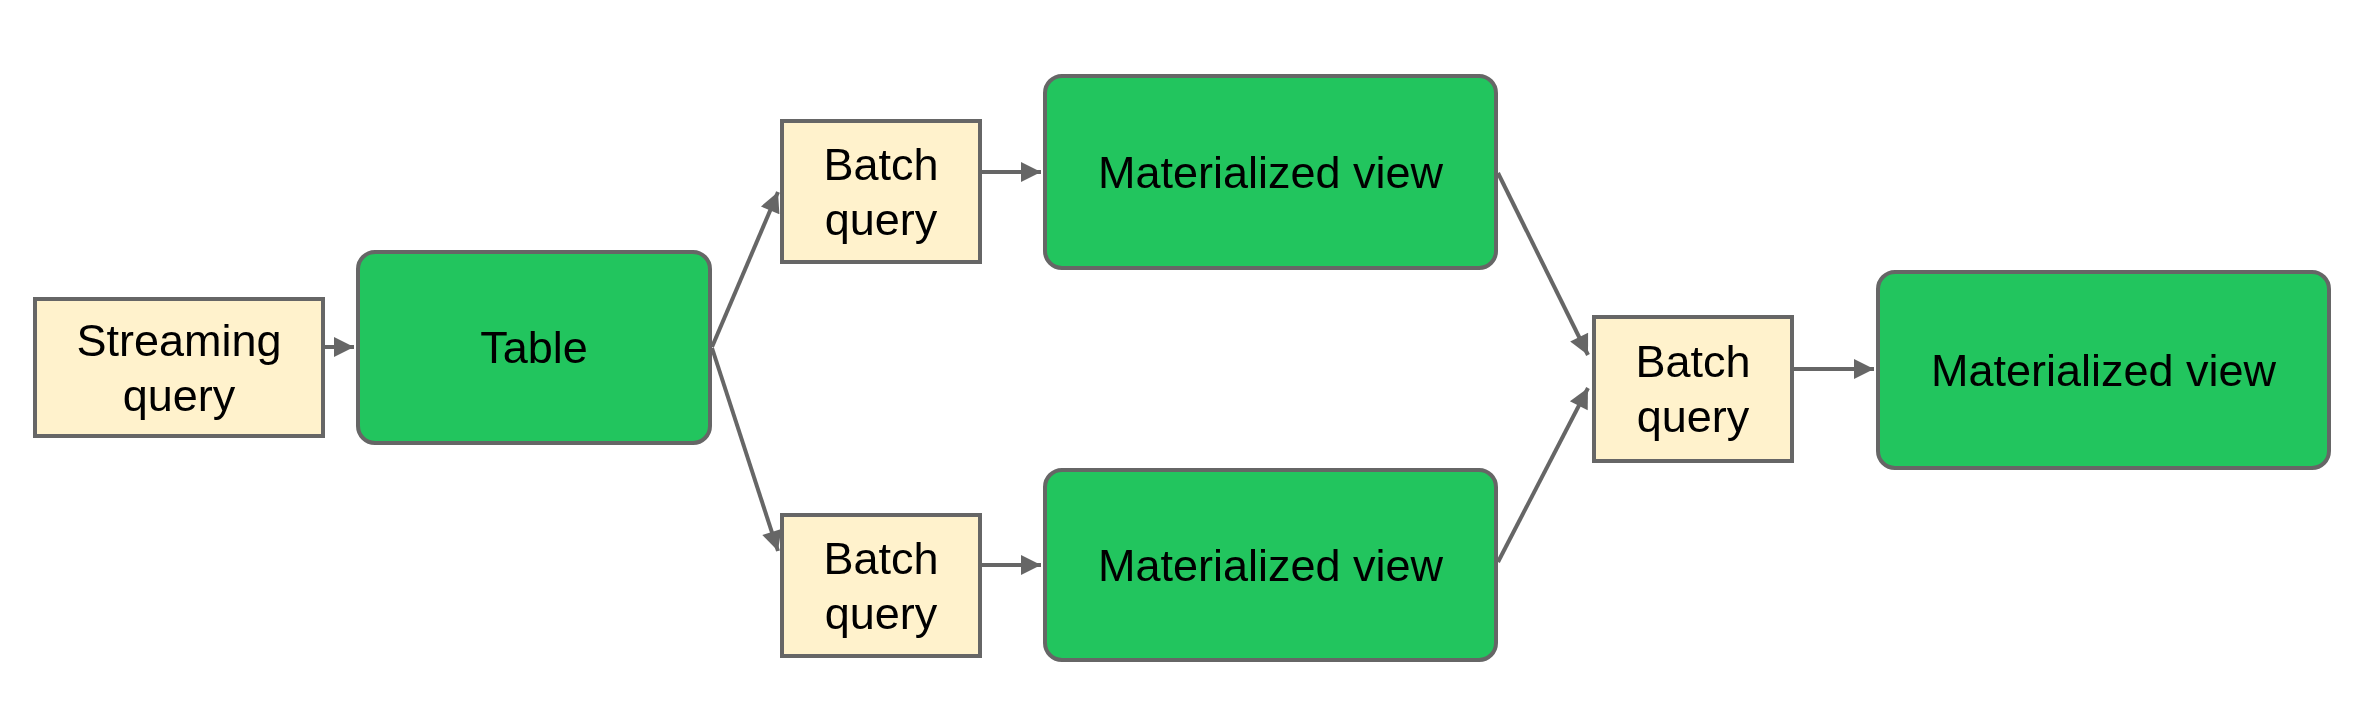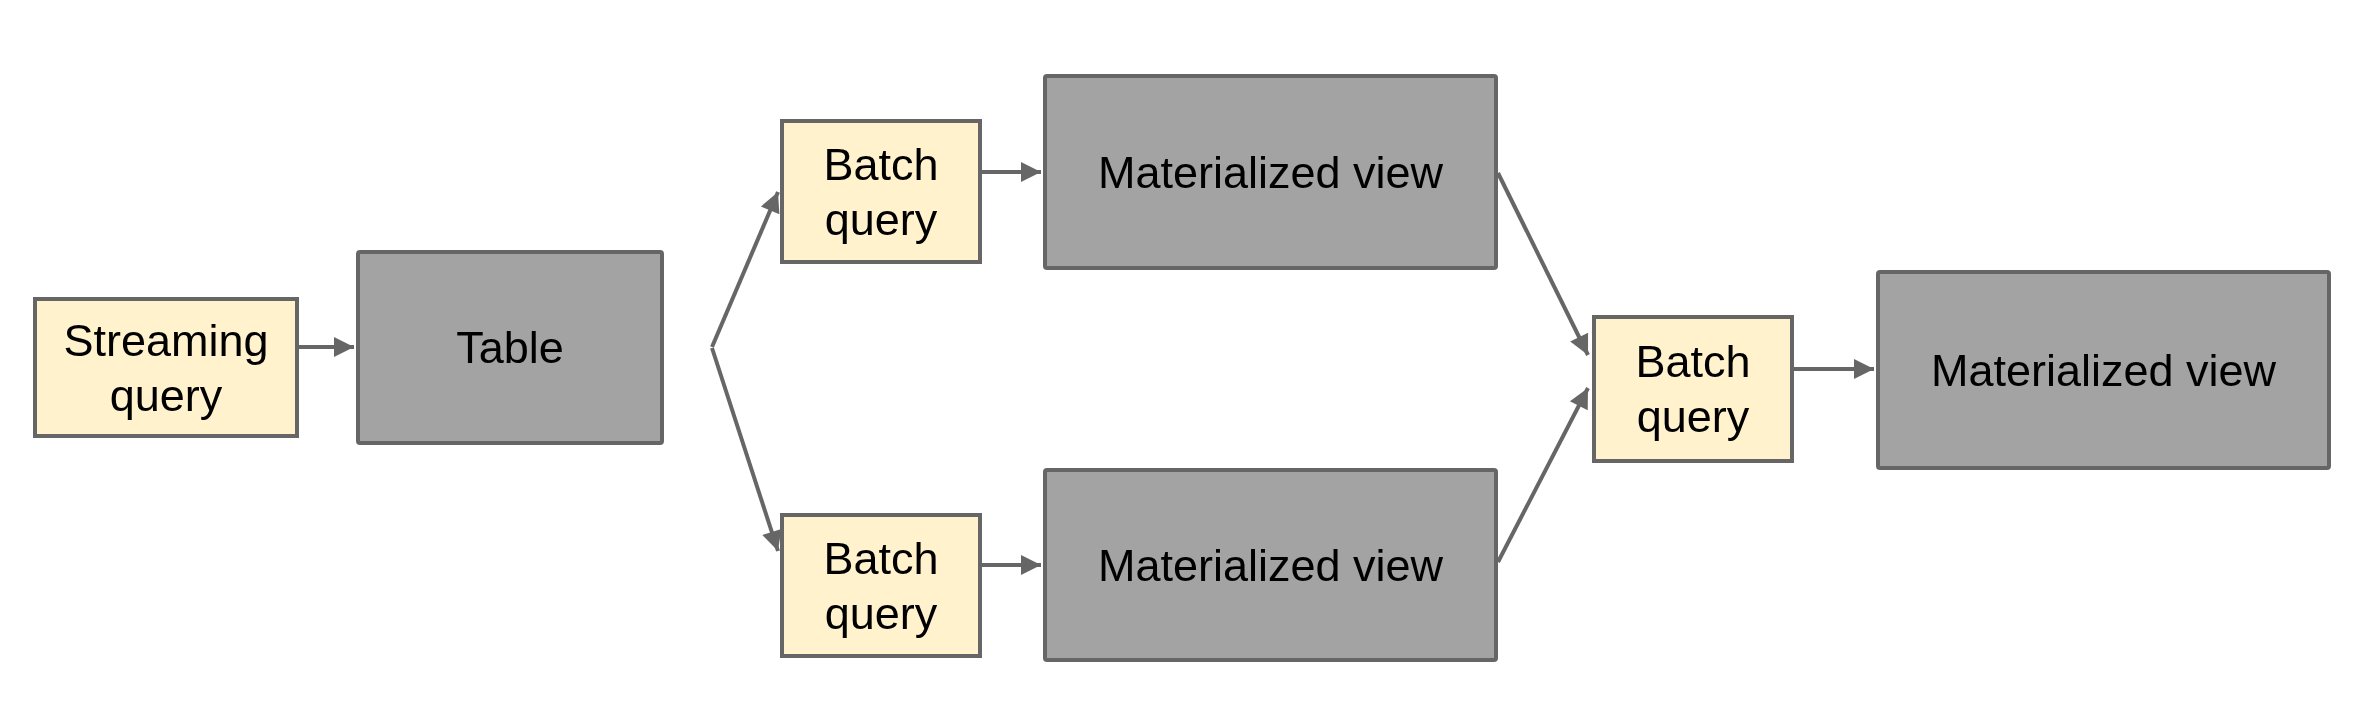--- a/index.html
+++ b/index.html
@@ -31,22 +31,22 @@
     text-align: center;
     font-size: 45px;
     line-height: 55px;
     color: #000000;
   }
   .node--query {
     background: #FFF2CC;
     margin-top: 20px;
   }
   .node--green {
-    background: #a3a3a3;
-    border-radius: 4px;
+    background: #22c55e;
+    border-radius: 19px;
   }
   .node-label {
     display: block;
     padding: 0 14px;
   }
 </style>
 </head>
 <body>
 
 <div class="canvas">
@@ -62,25 +62,25 @@
       <line x1="712" y1="347" x2="778" y2="192" marker-end="url(#arrowhead)"></line>
       <line x1="712" y1="348" x2="778" y2="551" marker-end="url(#arrowhead)"></line>
       <line x1="982" y1="172" x2="1041" y2="172" marker-end="url(#arrowhead)"></line>
       <line x1="982" y1="565" x2="1041" y2="565" marker-end="url(#arrowhead)"></line>
       <line x1="1498" y1="173" x2="1588" y2="355" marker-end="url(#arrowhead)"></line>
       <line x1="1498" y1="562" x2="1588" y2="388" marker-end="url(#arrowhead)"></line>
       <line x1="1794" y1="369" x2="1874" y2="369" marker-end="url(#arrowhead)"></line>
     </g>
   </svg>
 
-  <div class="node node--query" style="left:33px; top:277px; width:266px; height:141px;">
+  <div class="node node--query" style="left:33px; top:277px; width:292px; height:141px;">
     <span class="node-label">Streaming query</span>
   </div>
 
-  <div class="node node--green" style="left:356px; top:250px; width:308px; height:195px;">
+  <div class="node node--green" style="left:356px; top:250px; width:356px; height:195px;">
     <span class="node-label">Table</span>
   </div>
 
   <div class="node node--query" style="left:780px; top:99px; width:202px; height:145px;">
     <span class="node-label">Batch query</span>
   </div>
 
   <div class="node node--green" style="left:1043px; top:74px; width:455px; height:196px;">
     <span class="node-label">Materialized view</span>
   </div>

